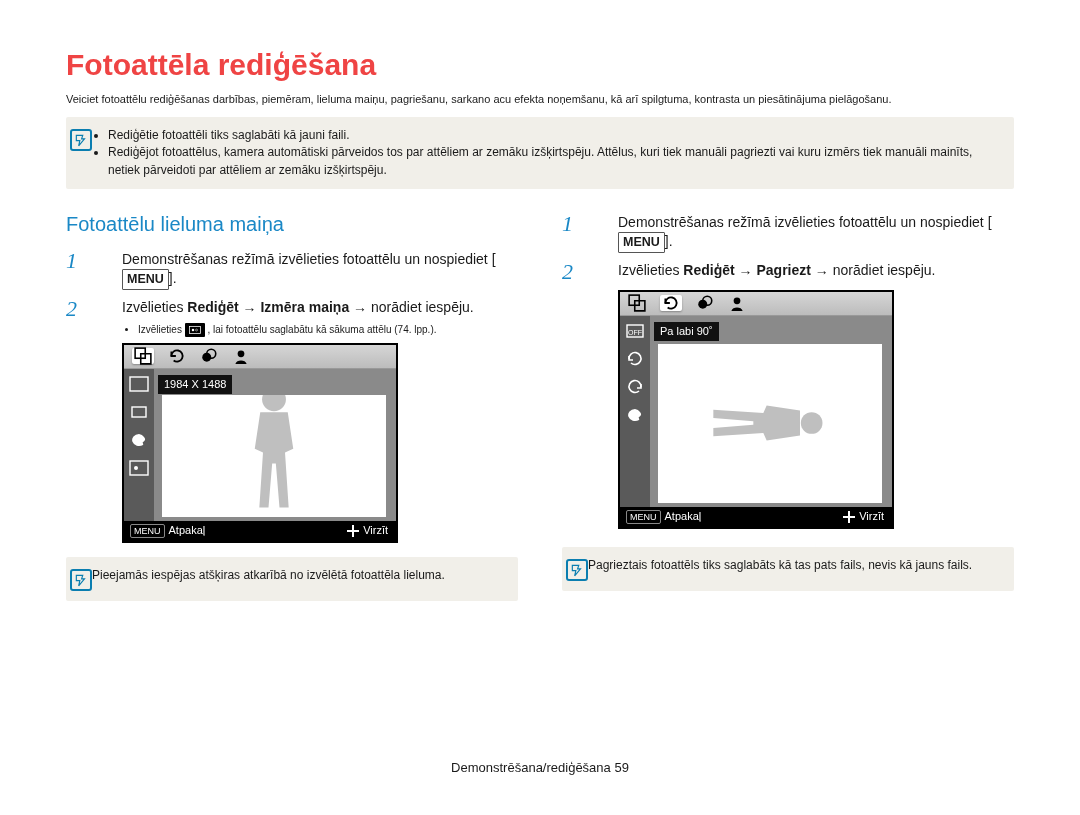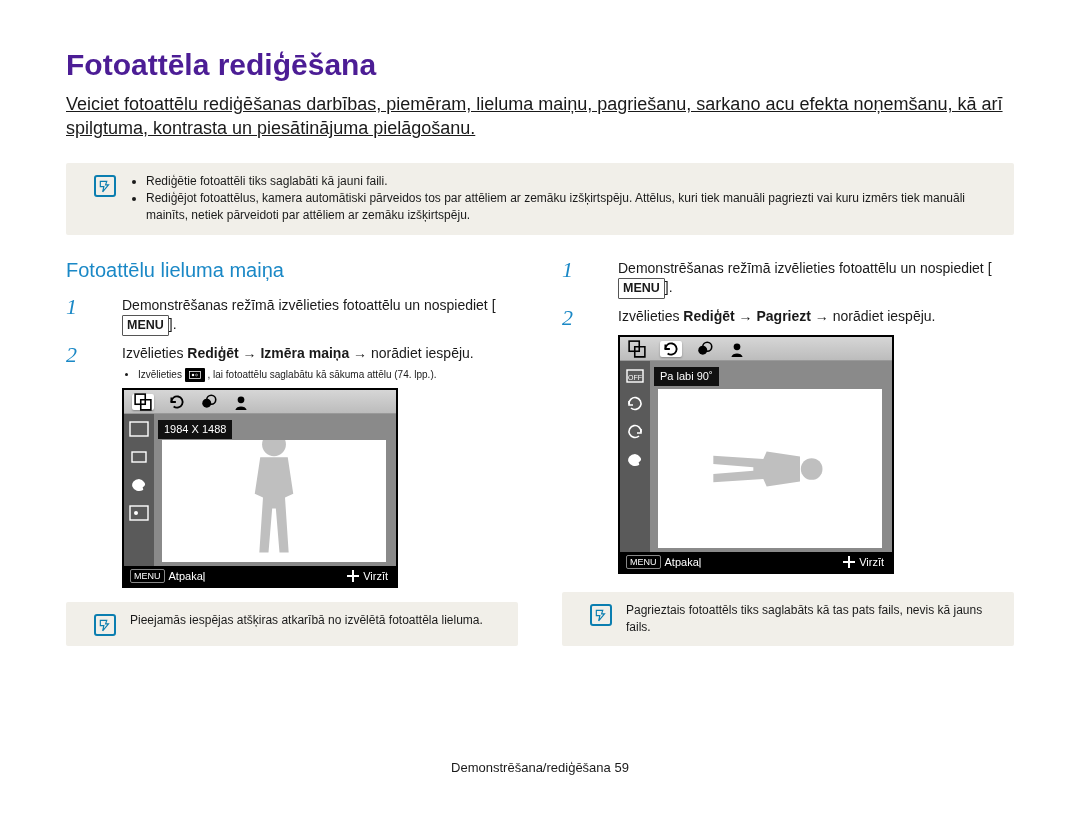--- a/index.html
+++ b/index.html
@@ -8,38 +8,36 @@
     width: 1080px;
     height: 815px;
     background: #ffffff;
     color: #1a1a1a;
     position: relative;
   }
   .page {
     padding: 48px 66px 0 66px;
   }
   .main-title {
-    color: #4c1d95;
+    color: #ef4444;
     font-size: 30px;
     font-weight: bold;
     margin-bottom: 10px;
   }
   .intro {
-    font-size: 18px;
+    font-size: 11px;
     line-height: 1.35;
-    margin-bottom: 22px;
-    text-decoration: underline;
+    margin-bottom: 10px;
   }
   .note-box {
     background: #f1efe9;
     border-radius: 2px;
-    padding: 10px 14px 10px 28px;
+    padding: 10px 14px 10px 4px;
     display: flex;
     align-items: flex-start;
-    gap: 14px;
     margin-bottom: 24px;
   }
   .note-icon {
     width: 22px; height: 22px;
     border: 2px solid #0b7eb0;
     border-radius: 3px;
     display: flex; align-items: center; justify-content: center;
     flex: 0 0 22px;
     margin-top: 2px;
   }

